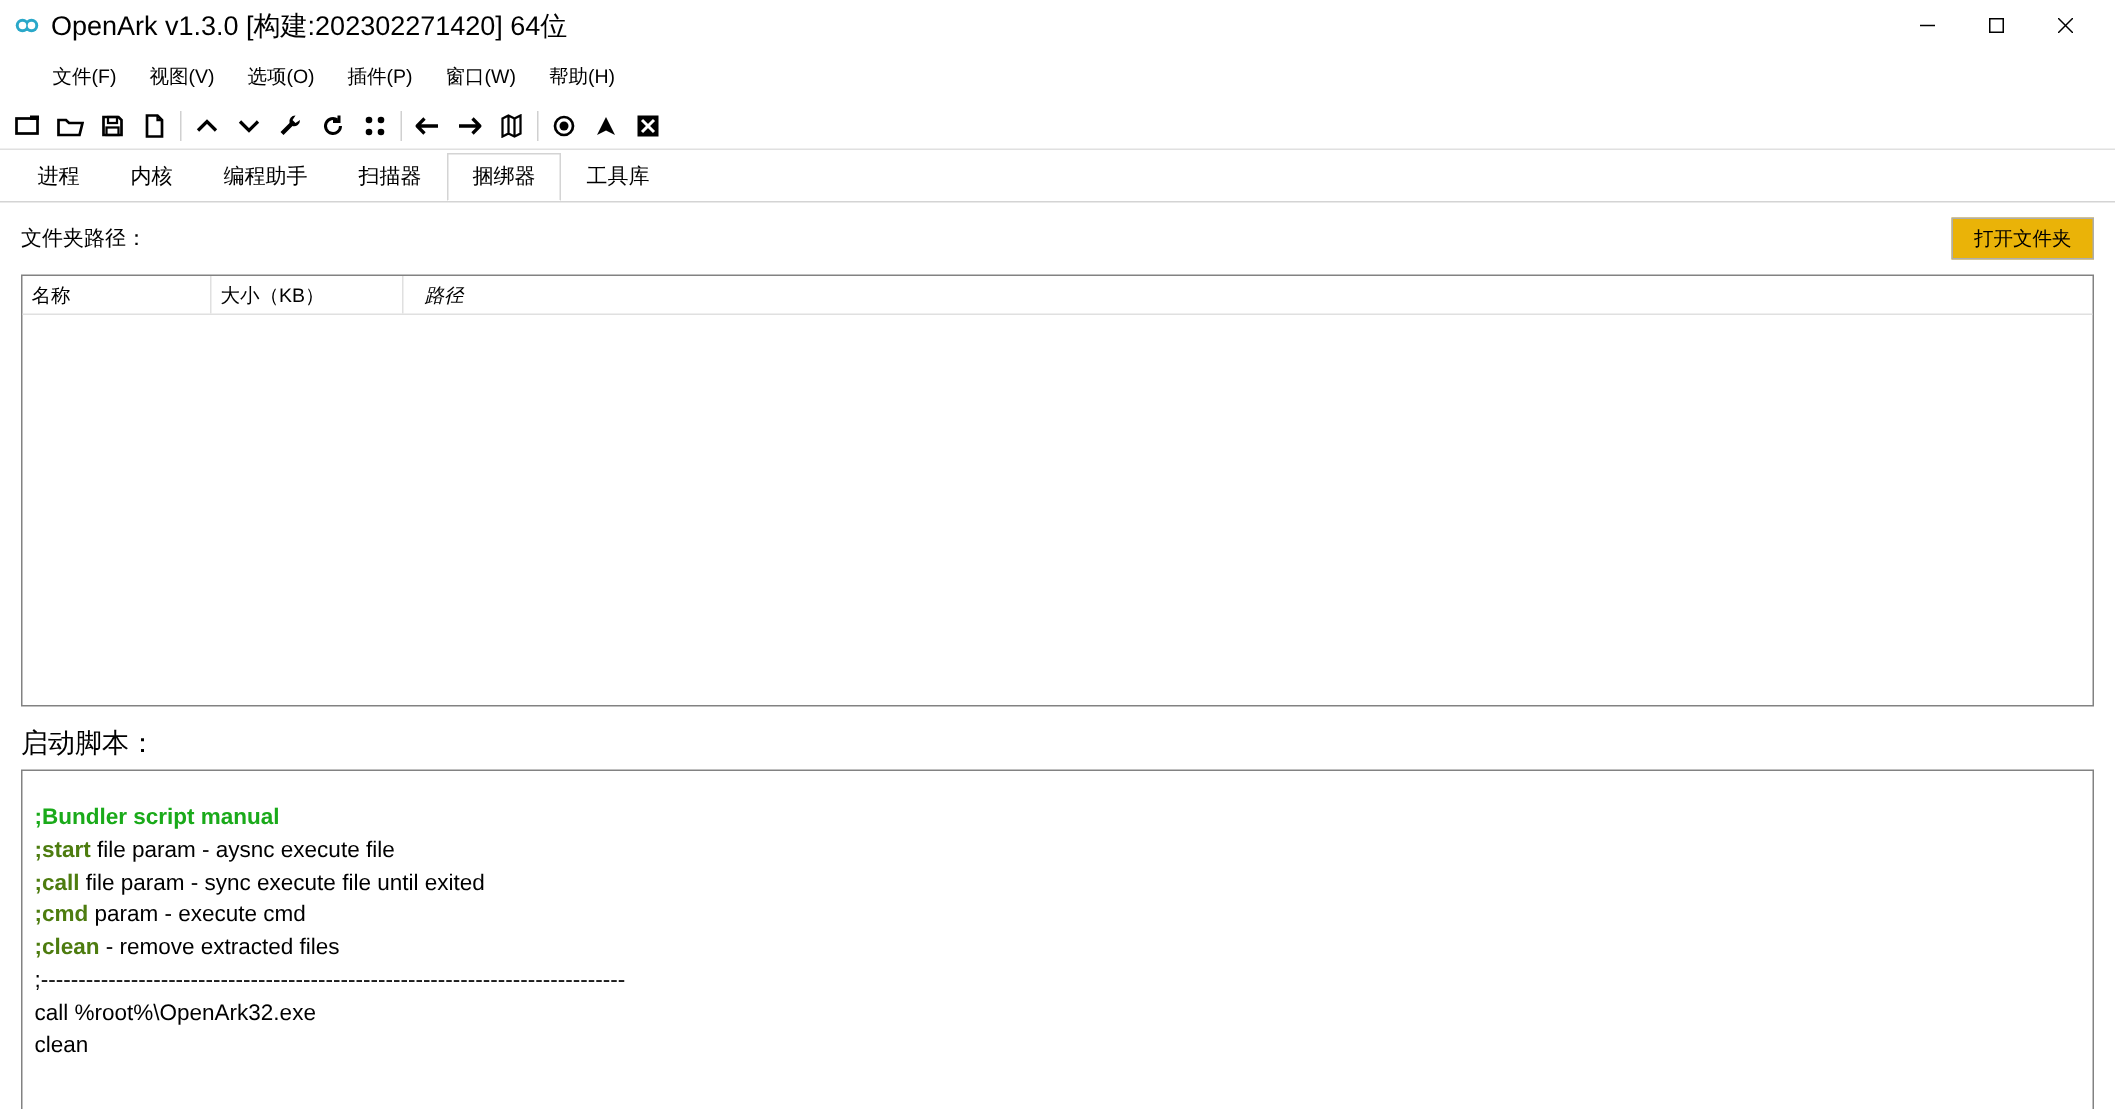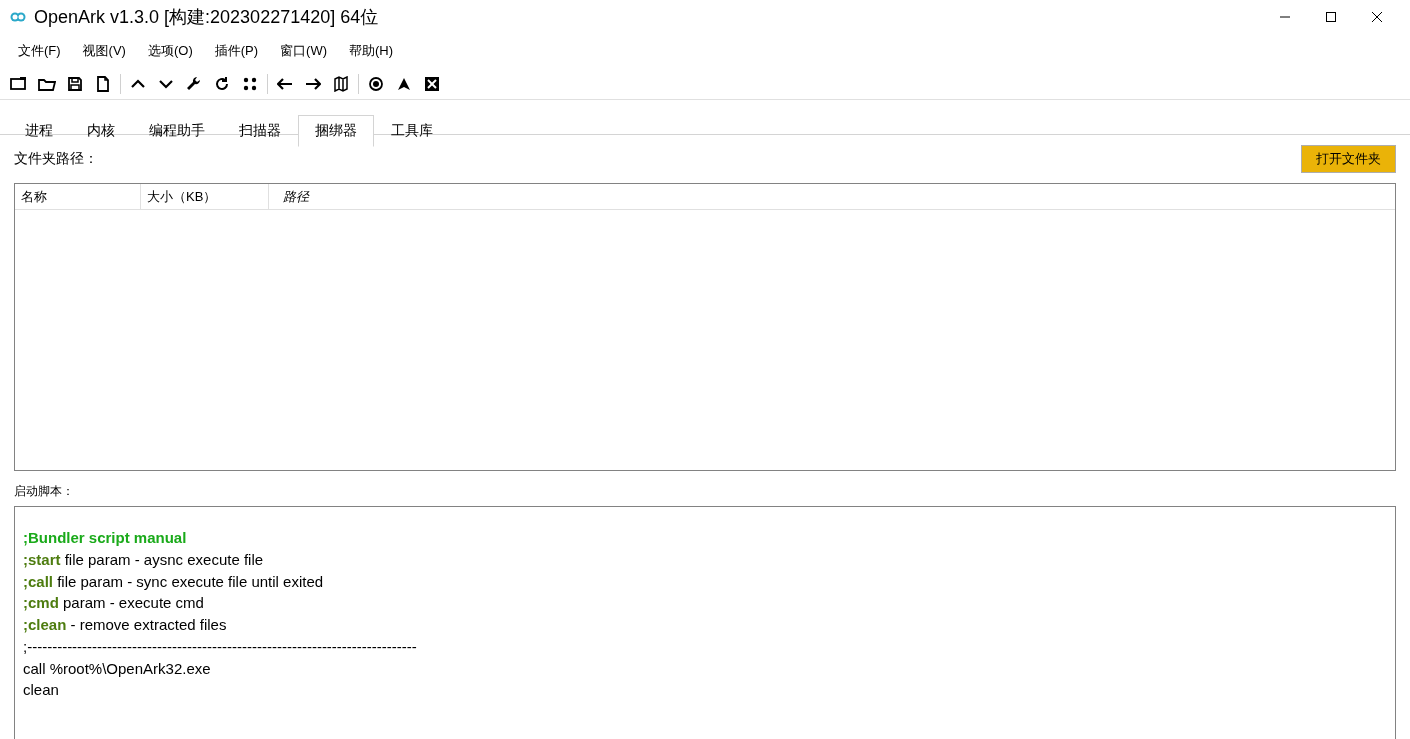--- a/index.html
+++ b/index.html
@@ -35,21 +35,21 @@
     .window-control {
       width: 46px;
       height: 30px;
       display: flex;
       align-items: center;
       justify-content: center;
       cursor: pointer;
     }
     .menubar {
       display: flex;
-      padding: 4px 8px;
+      padding: 4px 25px;
       gap: 2px;
     }
     .menu-item {
       padding: 4px 10px;
       cursor: pointer;
       font-size: 13px;
     }
     .toolbar {
       display: flex;
       padding: 2px 6px;
@@ -80,21 +80,21 @@
       border-bottom: 1px solid #d4d4d4;
       margin-top: 2px;
     }
     .tab {
       padding: 6px 16px;
       cursor: pointer;
       border: 1px solid transparent;
       border-bottom: none;
       font-size: 14px;
       position: relative;
-      top: 13px;
+      top: 0;
     }
     .tab.active {
       background: #ffffff;
       border-color: #d4d4d4;
       border-bottom: 1px solid #ffffff;
     }
     .content {
       padding: 10px 14px;
     }
     .folder-row {
@@ -124,21 +124,21 @@
       display: flex;
       border-bottom: 1px solid #e0e0e0;
       font-size: 13px;
       height: 26px;
       align-items: center;
     }
     .col-name { width: 126px; padding-left: 6px; border-right: 1px solid #e0e0e0; height: 100%; display: flex; align-items: center;}
     .col-size { width: 128px; padding-left: 6px; border-right: 1px solid #e0e0e0; height: 100%; display: flex; align-items: center;}
     .col-path { flex: 1; padding-left: 14px; height: 100%; display: flex; align-items: center; font-style: italic;}
     .script-label {
-      font-size: 12px;
+      font-size: 18px;
       margin: 12px 0 6px 0;
     }
     .script-box {
       border: 1px solid #828282;
       height: 254px;
       padding: 20px 8px;
       font-size: 15px;
       line-height: 1.45;
       font-family: "Microsoft YaHei", Arial, sans-serif;
       overflow: auto;

